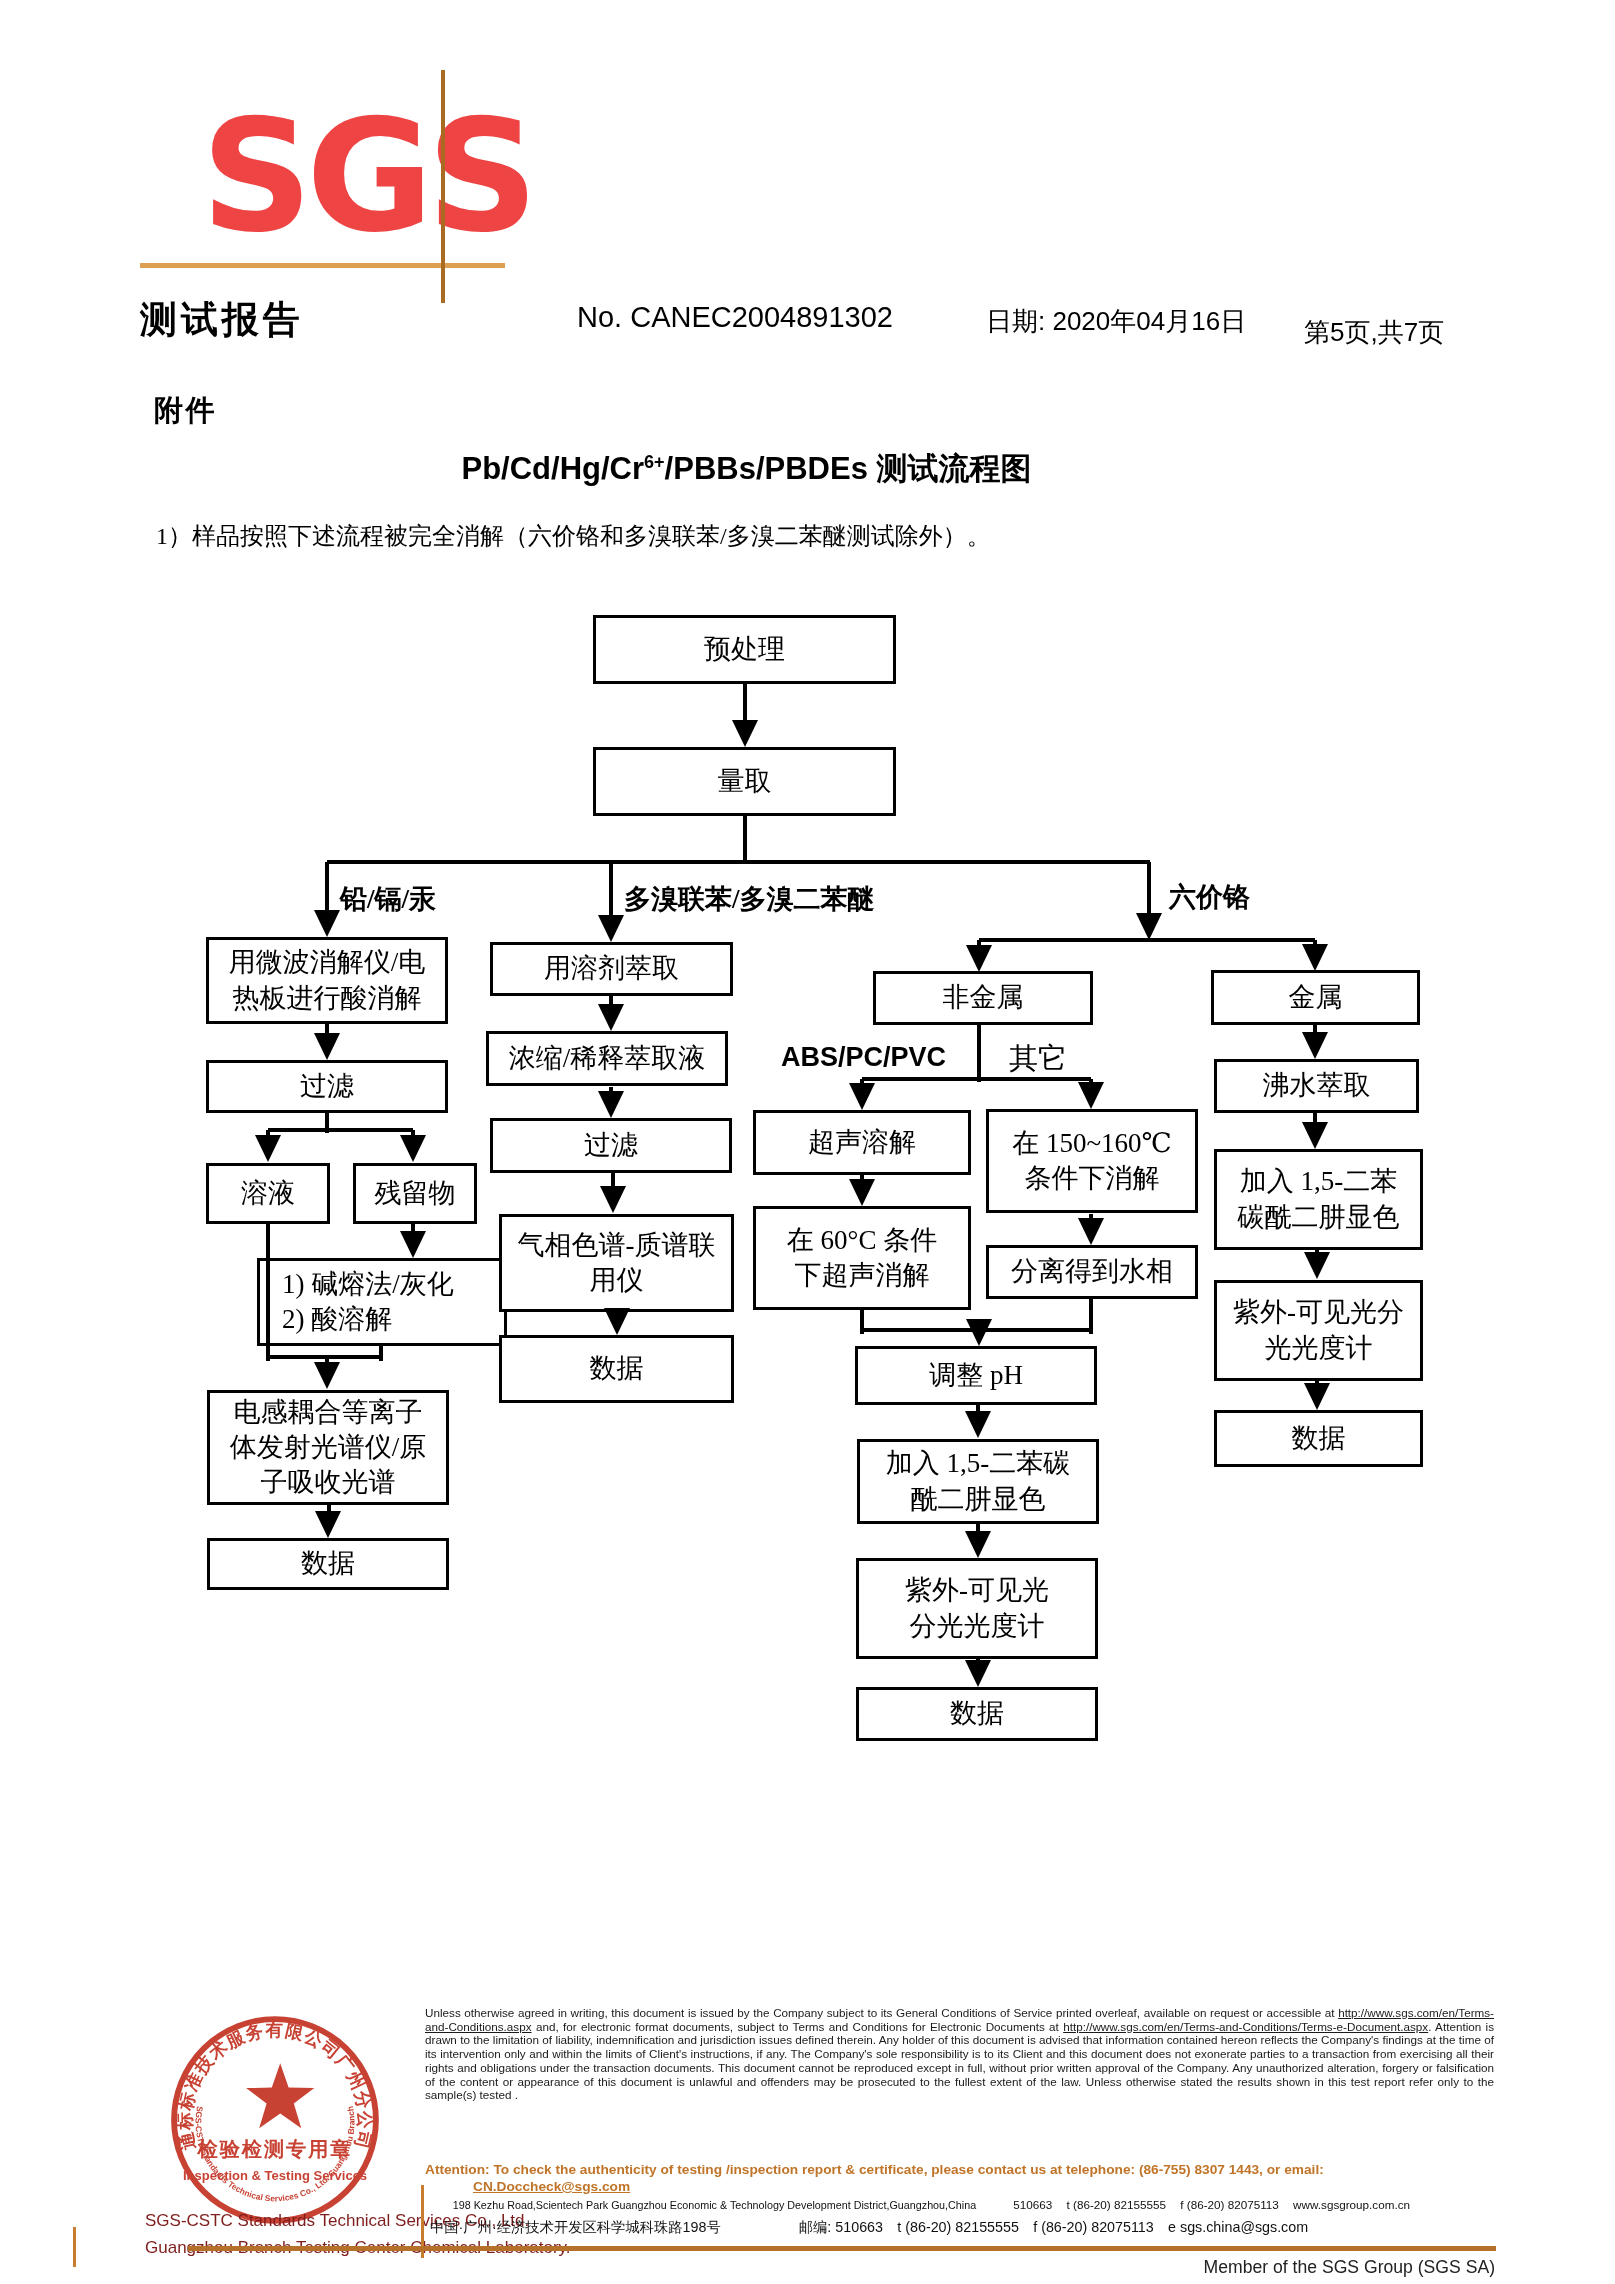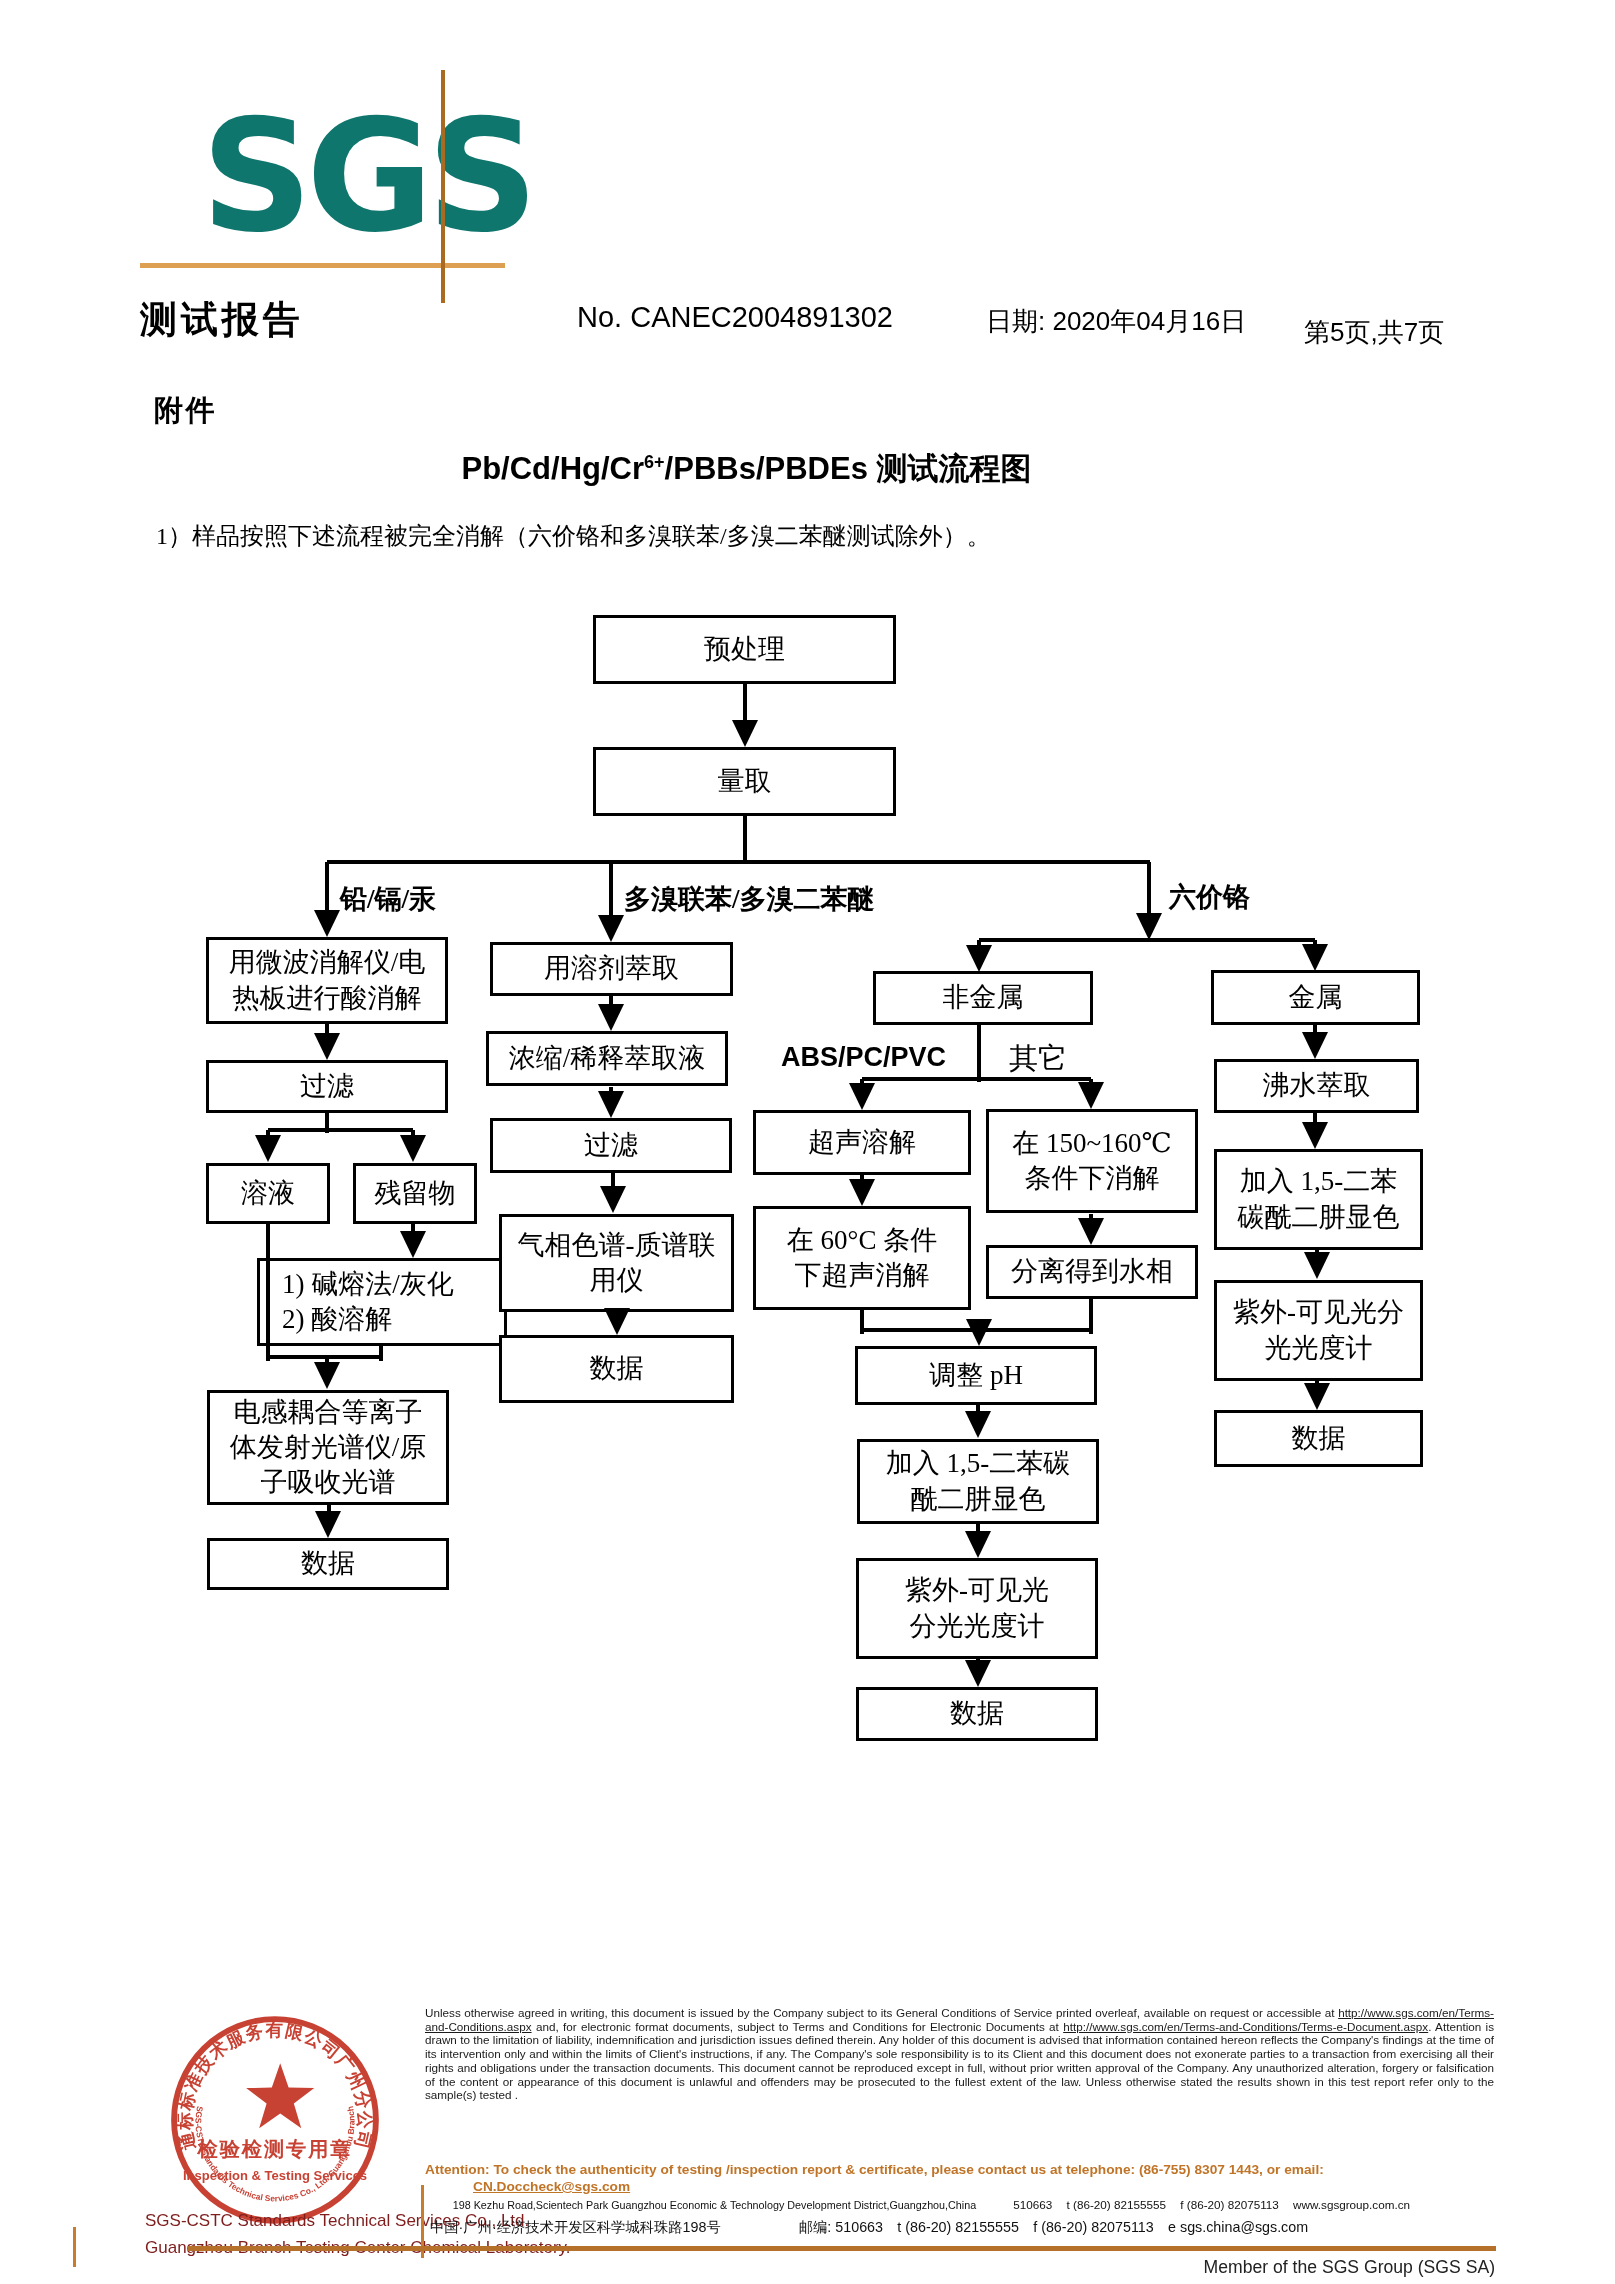--- a/index.html
+++ b/index.html
@@ -1,20 +1,20 @@
 <!DOCTYPE html>
 <html style="font-size:10.4px"><head>
 <meta charset="utf-8">
 <style>
   html,body{margin:0;padding:0;background:#e8e8e8;}
   .page{position:relative;width:1616px;height:2284px;background:#ffffff;overflow:hidden;
         font-family:"Liberation Sans",sans-serif;color:#000;}
   .abs{position:absolute;}
   
-  .logo{font-family:"DejaVu Sans",sans-serif;font-weight:900;color:#0f766e;
+  .logo{font-family:"DejaVu Sans",sans-serif;font-weight:900;color:#ef4444;
         font-size:155px;letter-spacing:-6.5px;line-height:1;}
   .hline-logo{background:#dd9f52;}
   .vline-logo{background:#a96a22;}
   .rpt-title{font-size:37px;font-weight:bold;letter-spacing:3.9px;}
   .rpt-no{font-size:29px;}
   .rpt-date,.rpt-page{font-size:26px;}
   .annex{font-size:29px;font-weight:bold;letter-spacing:2.6px;}
   .flow-title{font-size:31px;font-weight:bold;text-align:center;}
   .item1{font-size:24px;font-family:"Liberation Serif","DejaVu Serif",serif;}
   

